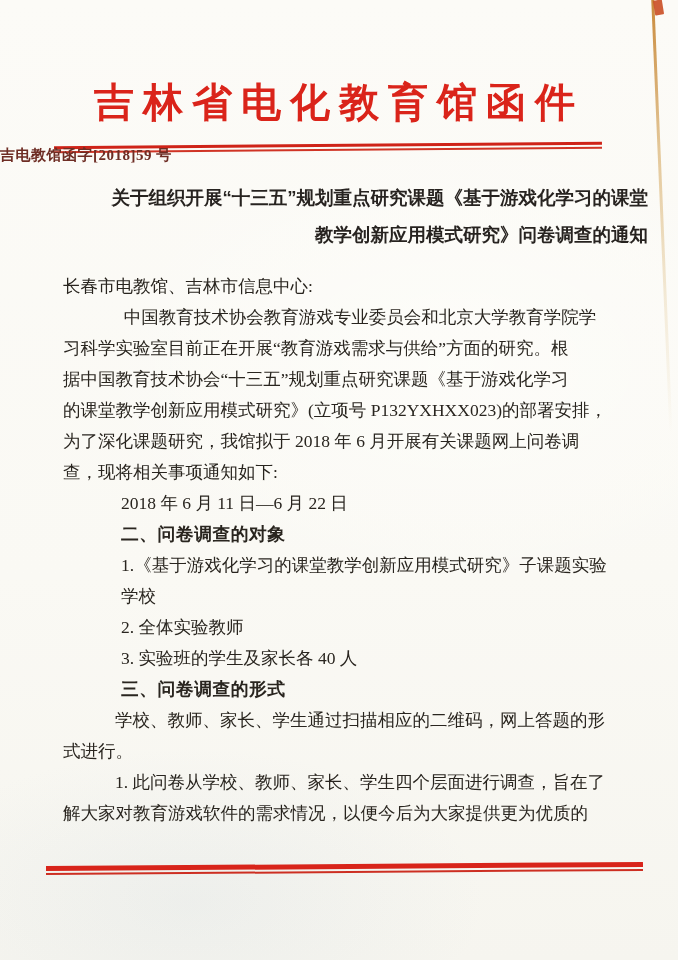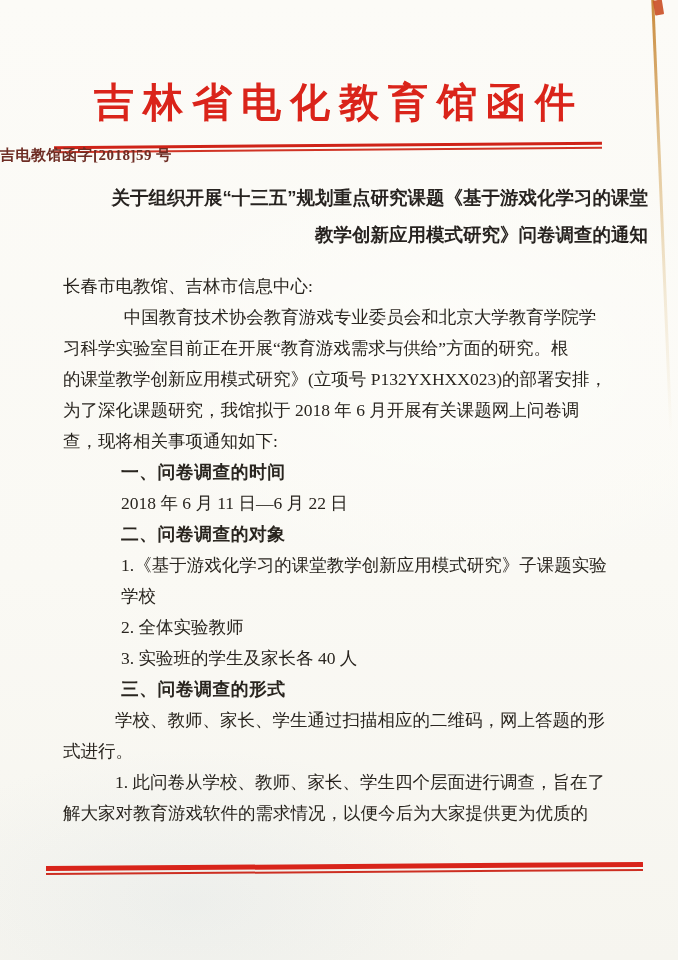--- a/index.html
+++ b/index.html
@@ -77,25 +77,25 @@
   <div class="title-block">
     <div>关于组织开展“十三五”规划重点研究课题《基于游戏化学习的课堂</div>
     <div>教学创新应用模式研究》问卷调查的通知</div>
   </div>
 
   <div class="doc-body">
     <div class="ln">长春市电教馆、吉林市信息中心:</div>
 
     <div class="ln ind1">中国教育技术协会教育游戏专业委员会和北京大学教育学院学</div>
     <div class="ln">习科学实验室目前正在开展“教育游戏需求与供给”方面的研究。根</div>
+    <div class="ln">据中国教育技术协会“十三五”规划重点研究课题《基于游戏化学习</div>
     <div class="ln">的课堂教学创新应用模式研究》(立项号 P132YXHXX023)的部署安排，</div>
     <div class="ln">为了深化课题研究，我馆拟于 2018 年 6 月开展有关课题网上问卷调</div>
     <div class="ln">查，现将相关事项通知如下:</div>
 
-    <div class="ln ind2 hd">一、问卷调查的时间</div>
     <div class="ln ind2">2018 年 6 月 11 日—6 月 22 日</div>
 
     <div class="ln ind2 hd">二、问卷调查的对象</div>
     <div class="ln ind2">1.《基于游戏化学习的课堂教学创新应用模式研究》子课题实验</div>
     <div class="ln ind2">学校</div>
     <div class="ln ind2">2. 全体实验教师</div>
     <div class="ln ind2">3. 实验班的学生及家长各 40 人</div>
 
     <div class="ln ind2 hd">三、问卷调查的形式</div>
     <div class="ln ind1">学校、教师、家长、学生通过扫描相应的二维码，网上答题的形</div>

